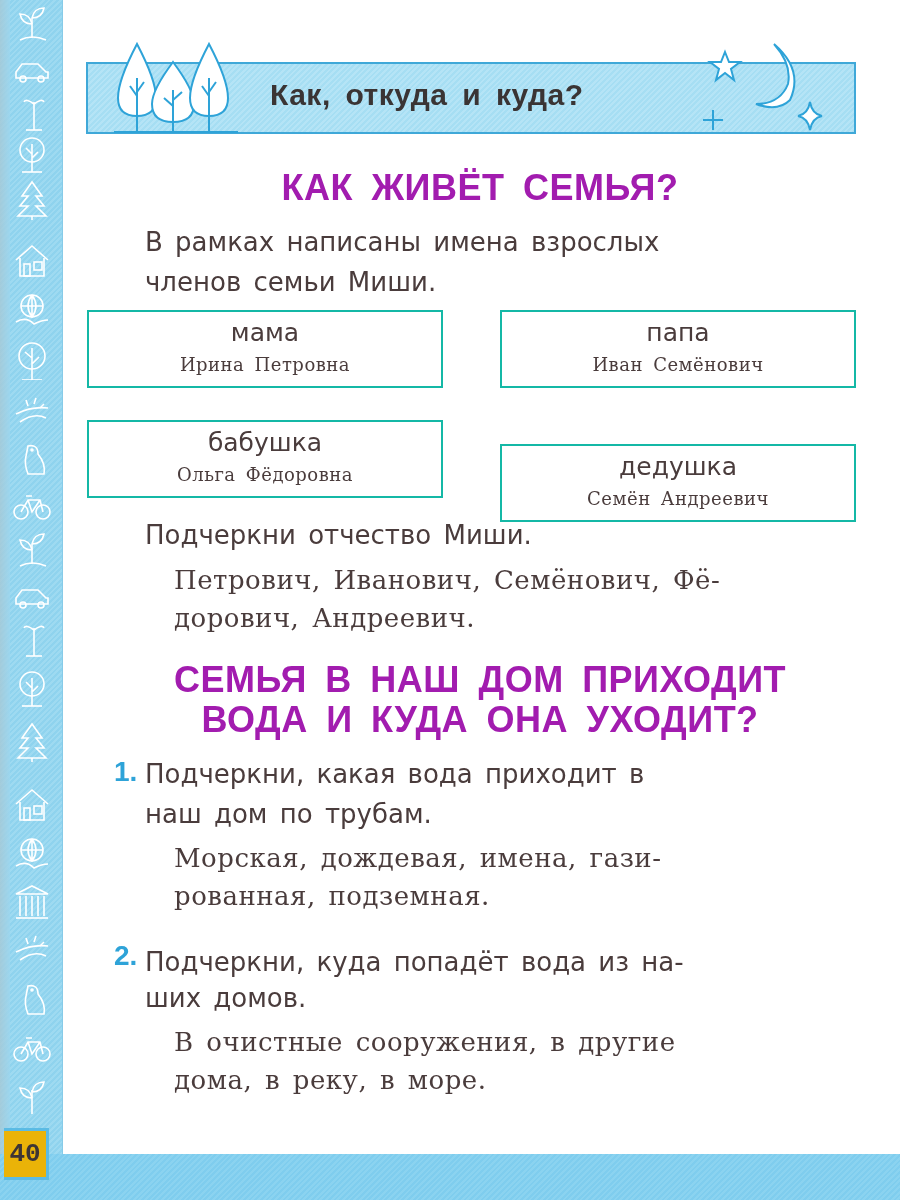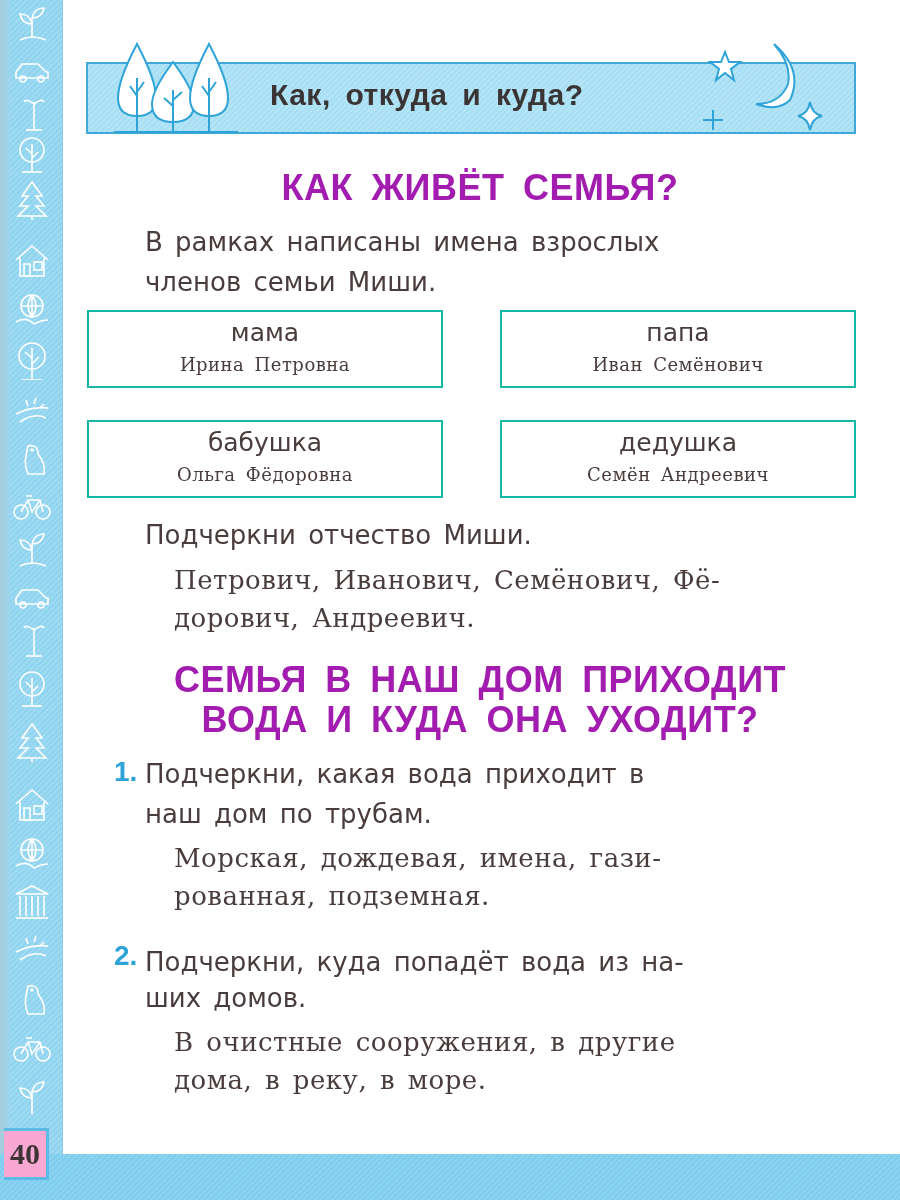--- a/index.html
+++ b/index.html
@@ -19,23 +19,23 @@
     background: linear-gradient(90deg, #a7c9d6, #9dd6ee);
     opacity: 0.8;
   }
   .side-icon { position: absolute; left: 12px; width: 40px; height: 40px; }
   .bottom-band {
     position: absolute; left: 0; top: 1154px; width: 900px; height: 46px;
     background: repeating-linear-gradient(135deg, #7fcdee 0px, #7fcdee 2px, #8bd3f0 2px, #8bd3f0 4px);
   }
   .page-number-box {
     position: absolute; left: 4px; top: 1128px; width: 42px; height: 46px;
-    background: #f9a8d4; border: 3px solid #5bbbe4; border-left: none;
+    background: #eab308; border: 3px solid #5bbbe4; border-left: none;
     display: flex; align-items: center; justify-content: center;
-    font-family: Liberation Serif, serif; font-weight: bold; font-size: 30px; color: #3d3535;
+    font-family: Liberation Mono, monospace; font-weight: bold; font-size: 26px; color: #3d3535;
   }
   .header-band {
     position: absolute; left: 86px; top: 62px; width: 770px; height: 72px;
     background: repeating-linear-gradient(135deg, #a6def3 0px, #a6def3 2px, #b5e4f6 2px, #b5e4f6 4px);
     border: 2px solid #3fa8d8;
     box-sizing: border-box;
   }
   .header-title {
     position: absolute; left: 270px; top: 78px; width: 420px; text-align: left;
     font-family: "Liberation Sans", sans-serif; font-weight: bold; font-size: 30px; color: #3a3434;
@@ -228,21 +228,21 @@
   <span class="fullname">Ирина Петровна</span>
 </div>
 <div class="name-box" style="left:500px; top:310px">
   <span class="role">папа</span>
   <span class="fullname">Иван Семёнович</span>
 </div>
 <div class="name-box" style="left:87px; top:420px">
   <span class="role">бабушка</span>
   <span class="fullname">Ольга Фёдоровна</span>
 </div>
-<div class="name-box" style="left:500px; top:420px">
+<div class="name-box" style="left:500px; top:444px">
   <span class="role">дедушка</span>
   <span class="fullname">Семён Андреевич</span>
 </div>
 
 <div class="sans-text" style="top:515px">Подчеркни отчество Миши.</div>
 <div class="serif-text" style="top:560px">Петрович, Иванович, Семёнович, Фё-</div>
 <div class="serif-text" style="top:598px">дорович, Андреевич.</div>
 
 <div class="section-heading" style="top:660px">СЕМЬЯ В НАШ ДОМ ПРИХОДИТ</div>
 <div class="section-heading" style="top:700px">ВОДА И КУДА ОНА УХОДИТ?</div>

